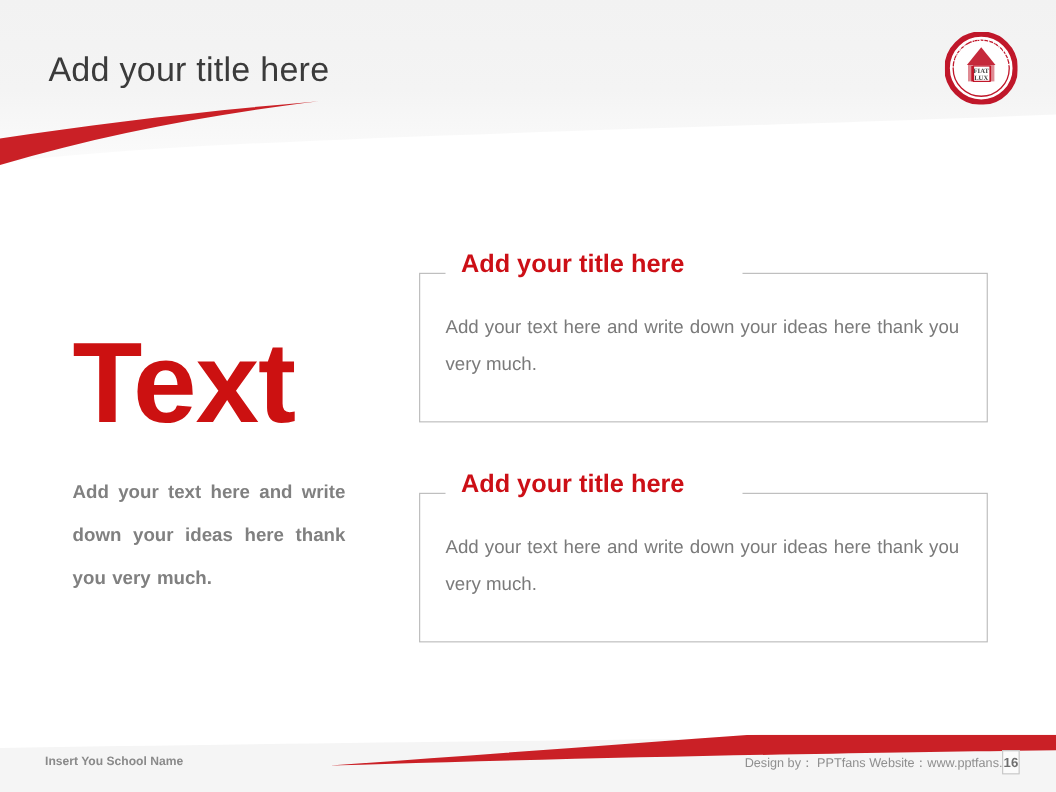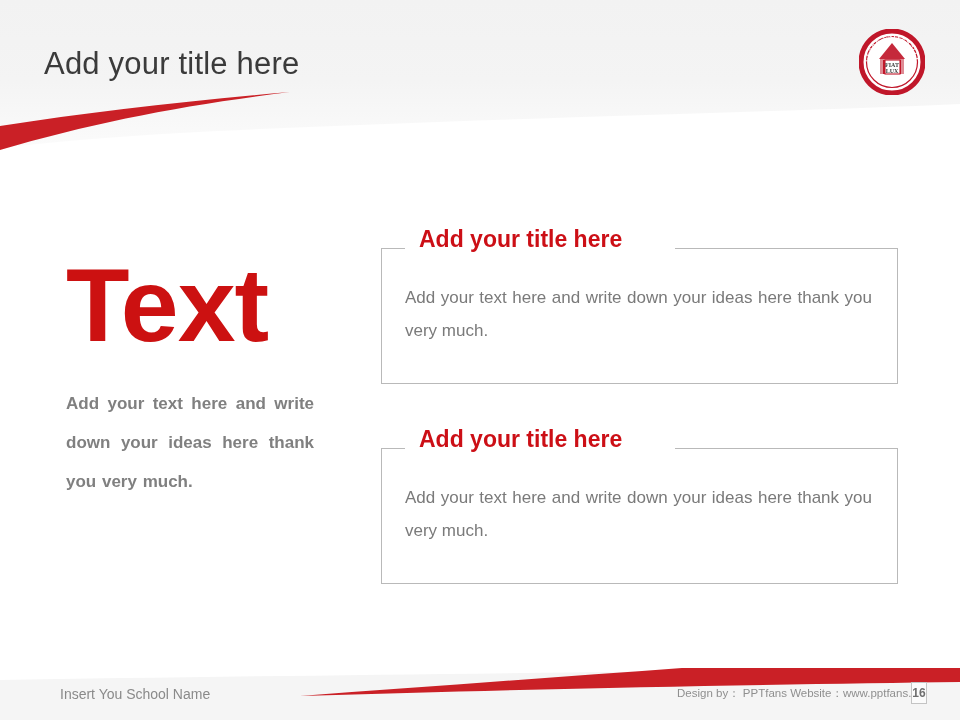--- a/index.html
+++ b/index.html
@@ -45,20 +45,21 @@
     position:absolute;
     left:66px; top:253px;
     width:265px;
   }
   .big-text {
     font-size:104px;
     line-height:1.0;
     font-weight:bold;
     color:#cc1111;
     letter-spacing:-1px;
+    margin-top:44px;
   }
   .left-body {
     margin-top:28px;
     width:248px;
     font-size:17px;
     font-weight:bold;
     line-height:2.28;
     color:#808080;
     text-align:justify;
     text-align-last:left;
@@ -111,23 +112,23 @@
   .footer-band {
     position:absolute;
     left:0; top:668px;
     width:960px; height:52px;
     overflow:hidden;
   }
   .footer-band svg { display:block; }
 
   .footer-left {
     position:absolute;
-    left:60px; top:686px;
-    font-size:14px;
-    font-weight:normal;
+    left:41px; top:686px;
+    font-size:11px;
+    font-weight:bold;
     color:#8a8a8a;
     white-space:nowrap;
   }
   .footer-right {
     position:absolute;
     left:677px; top:686px;
     font-size:11.5px;
     color:#8f8f8f;
     white-space:nowrap;
   }

